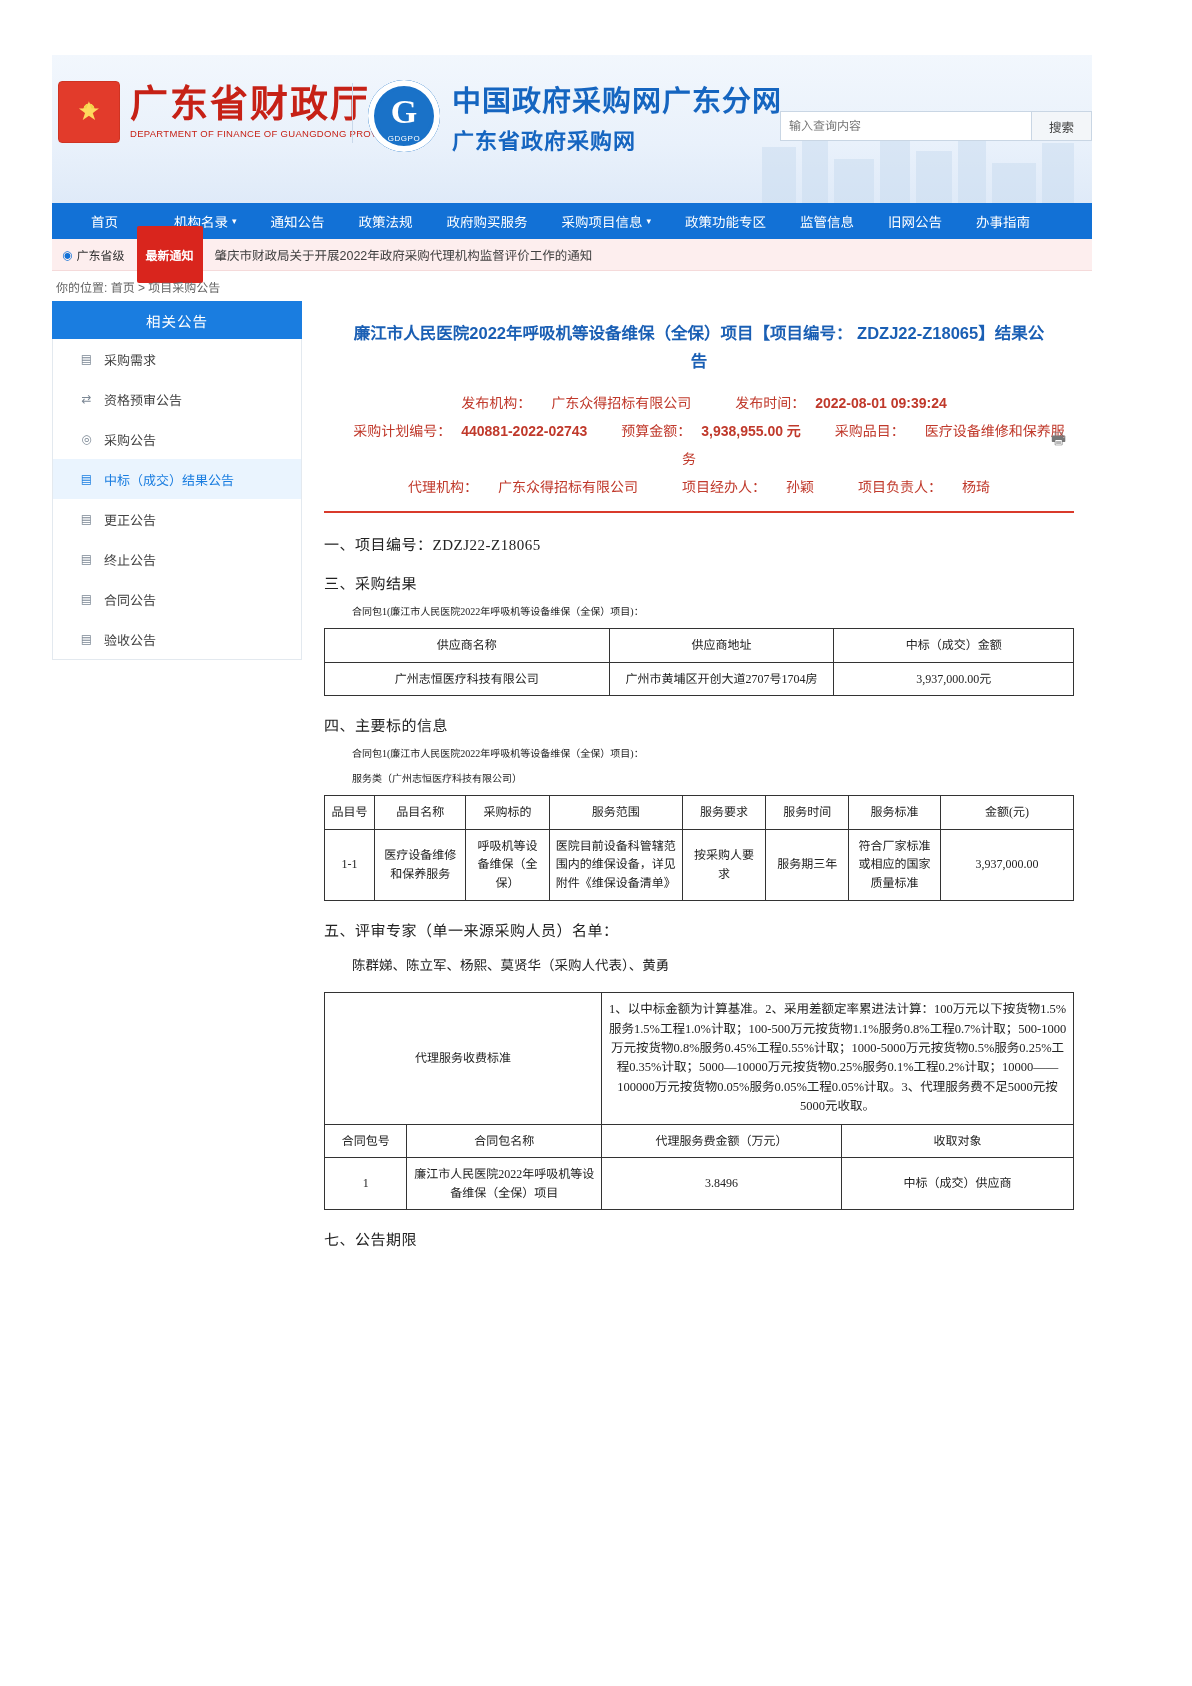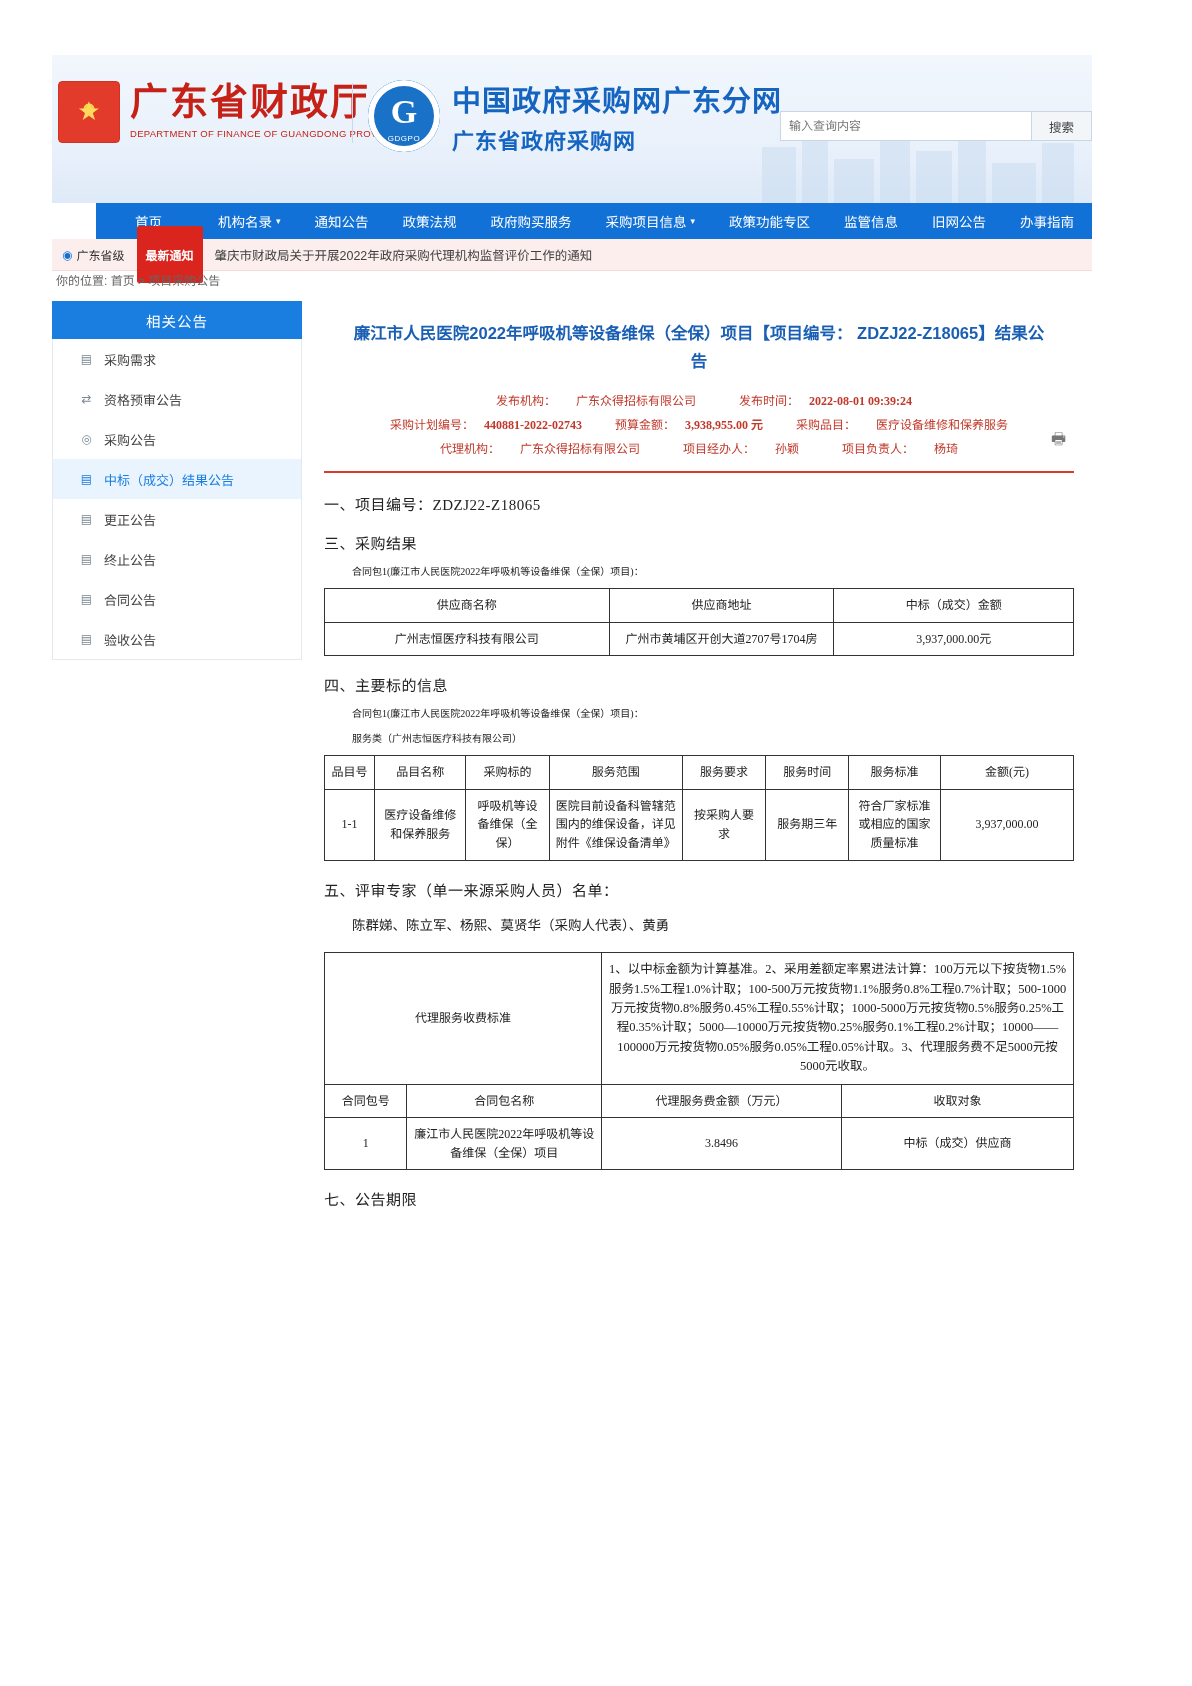--- a/index.html
+++ b/index.html
@@ -42,21 +42,21 @@
     position: relative; margin-left: 6px;
     border: 1px solid #cf3322;
   }
   .emblem:after {
     content: "★";
     position: absolute; left: 50%; top: 50%; transform: translate(-50%,-55%);
     color: #ffd95e; font-size: 26px; line-height: 1;
   }
   .gd-title { margin-left: 10px; }
   .gd-title .cn {
-    font-family: Liberation Mono, monospace;
+    font-family: Liberation Sans, sans-serif;
     font-weight: bold; font-size: 38px; color: #c62116; letter-spacing: 2px;
     line-height: 1.05;
   }
   .gd-title .en {
     font-size: 9.5px; color: #c62116; letter-spacing: .3px; margin-top: 3px;
   }
   .divider-v {
     position: absolute; left: 300px; top: 28px; width: 1px; height: 60px;
     background: #c9d8ea;
   }
@@ -96,21 +96,21 @@
     font-family: "Liberation Sans", sans-serif;
   }
   .search-btn {
     width: 60px; height: 30px; border: 1px solid #c9d6e4; border-left: none;
     background: #f3f6f9; color: #444; font-size: 12.5px; cursor: pointer;
     font-family: "Liberation Sans", sans-serif;
   }
   
   .nav {
     height: 36px; background: #1271d6;
-    display: flex; align-items: stretch; color: #fff; margin-left: 44px;
+    display: flex; align-items: stretch; color: #fff;
   }
   .nav-item {
     display: flex; align-items: center; justify-content: center;
     padding: 0 17px; font-size: 13.5px; color: #ffffff; white-space: nowrap;
     cursor: pointer;
   }
   .nav-item.home { width: 105px; padding: 0; }
   .caret { margin-left: 4px; font-size: 9px; }
   
   .notice {
@@ -120,21 +120,21 @@
   }
   .pin { color: #1271d6; font-size: 12px; margin-right: 4px; }
   .region { font-size: 12px; color: #333; margin-right: 12px; }
   .badge {
     background: #d9251d; color: #fff; font-size: 12px; font-weight: bold;
     padding: 20px 9px; border-radius: 2px; margin-right: 12px;
   }
   .notice-text { font-size: 12.5px; color: #404040; }
   
   .breadcrumb {
-    height: 30px; display: flex; align-items: flex-start;
+    height: 30px; display: flex; align-items: center;
     font-size: 12px; color: #666; padding-left: 4px;
     background: #ffffff;
   }
   
   .body-wrap { display: flex; align-items: flex-start; background: #fff; }
   .sidebar { width: 250px; flex: 0 0 250px; }
   .sidebar-head {
     height: 38px; background: #1a7de0; color: #fff;
     display: flex; align-items: center; justify-content: center;
     font-size: 14.5px; letter-spacing: 1px;
@@ -159,22 +159,22 @@
   }
   .doc-title {
     text-align: center; color: #1a5fb4; font-weight: bold;
     font-size: 16.5px; line-height: 1.7; padding: 0 26px;
     font-family: "Liberation Sans", sans-serif;
   }
   .print-ic {
     position: absolute; right: 26px; top: 372px; color: #777; font-size: 16px;
   }
   .meta {
-    margin-top: 14px; text-align: center; font-size: 12px; color: #c0392b;
-    line-height: 2.0; font-family: Liberation Serif, serif;
+    margin-top: 14px; text-align: center; font-size: 14px; color: #c0392b;
+    line-height: 2.0; font-family: Liberation Sans, sans-serif;
   }
   .meta span { margin: 0 10px; }
   .meta b { font-weight: bold; }
   .rule { border-top: 2px solid #d93a2b; margin: 10px 0 20px 0; }
   h3.sec {
     font-size: 15px; font-weight: normal; margin: 18px 0 10px 0;
     letter-spacing: .5px;
   }
   p.sub { font-size: 10px; margin: 6px 0 10px 28px; }
   table.tbl {

